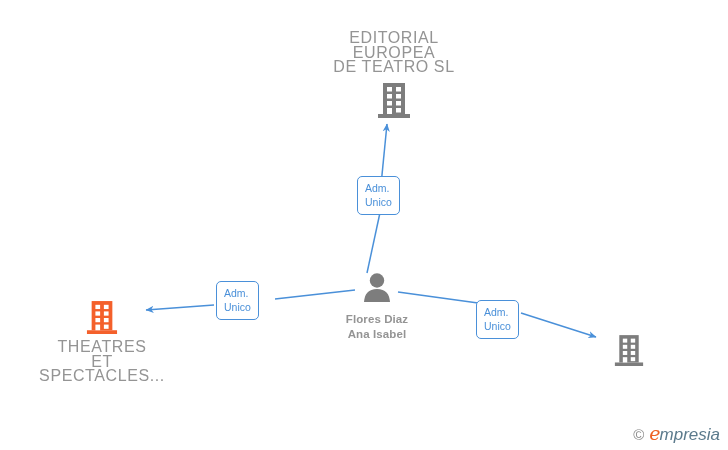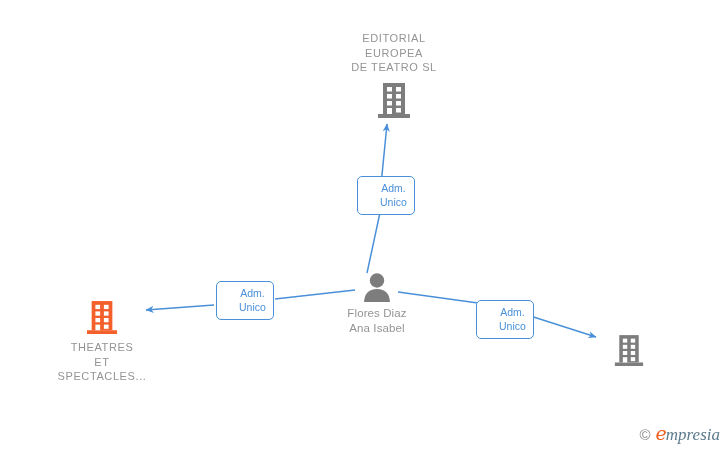--- a/index.html
+++ b/index.html
@@ -36,43 +36,43 @@
   }
   .node-caption {
     color: #949494;
     font-size: 11.5px;
     line-height: 14.5px;
     letter-spacing: .35px;
     text-align: center;
     white-space: pre-line;
   }
   .node-caption.upper {
-    font-size: 11px;
+    font-size: 16px;
     letter-spacing: .6px;
   }
   .node-caption.person {
     letter-spacing: .1px;
     font-size: 11.5px;
   }
   .glyph {
     display: block;
   }
 
   
   .rel-box {
     position: absolute;
     box-sizing: border-box;
     border: 1.3px solid #4a90d9;
     border-radius: 5px;
     background: #ffffff;
     color: #4a90d9;
     font-size: 10.5px;
     line-height: 14px;
-    text-align: center;
-    padding: 4px 7px 5px 22px;
+    text-align: left;
+    padding: 4px 7px 5px 7px;
     white-space: pre-line;
     z-index: 5;
   }
 
   
   #watermark {
     position: absolute;
     right: 8px;
     bottom: 6px;
     display: flex;
@@ -88,21 +88,21 @@
   #watermark .mark-e {
     color: #ee6123;
     font-family: "DejaVu Serif", serif;
     font-style: italic;
     font-size: 19px;
     line-height: 19px;
     margin-right: -1px;
   }
   #watermark .mark-rest {
     color: #5b7a8c;
-    font-family: Liberation Serif, serif;
+    font-family: Liberation Sans, sans-serif;
     font-style: italic;
     font-size: 17px;
     line-height: 19px;
   }
 </style>
 </head>
 <body>
 
 <div id="canvas">
 
@@ -149,21 +149,21 @@
     </span>
   </div>
 
   <div class="node" style="left:297px; top:272px;">
     <span class="glyph">
       <svg width="28" height="30" viewBox="0 0 28 30" xmlns="http://www.w3.org/2000/svg">
         <circle cx="14" cy="8.5" r="7.2" fill="#7d7d7d"></circle>
         <path d="M14,17 C22.5,17 26.5,22 27,30 L1,30 C1.5,22 5.5,17 14,17 Z" fill="#7d7d7d"></path>
       </svg>
     </span>
-    <div class="node-caption person" style="">Flores Diaz
+    <div class="node-caption person" style="margin-top:6px;font-weight:bold;">Flores Diaz
 Ana Isabel</div>
   </div>
 
   <div class="node" style="left:22px; top:300px;">
     <span class="glyph">
       <svg width="32" height="36" viewBox="0 0 34 38" xmlns="http://www.w3.org/2000/svg">
         <rect x="6" y="1" width="22" height="31" fill="#f4602b"></rect>
         <rect x="1" y="32" width="32" height="4" fill="#f4602b"></rect>
         <rect x="10" y="5" width="5" height="4.5" fill="#ffffff"></rect>
         <rect x="19" y="5" width="5" height="4.5" fill="#ffffff"></rect>

